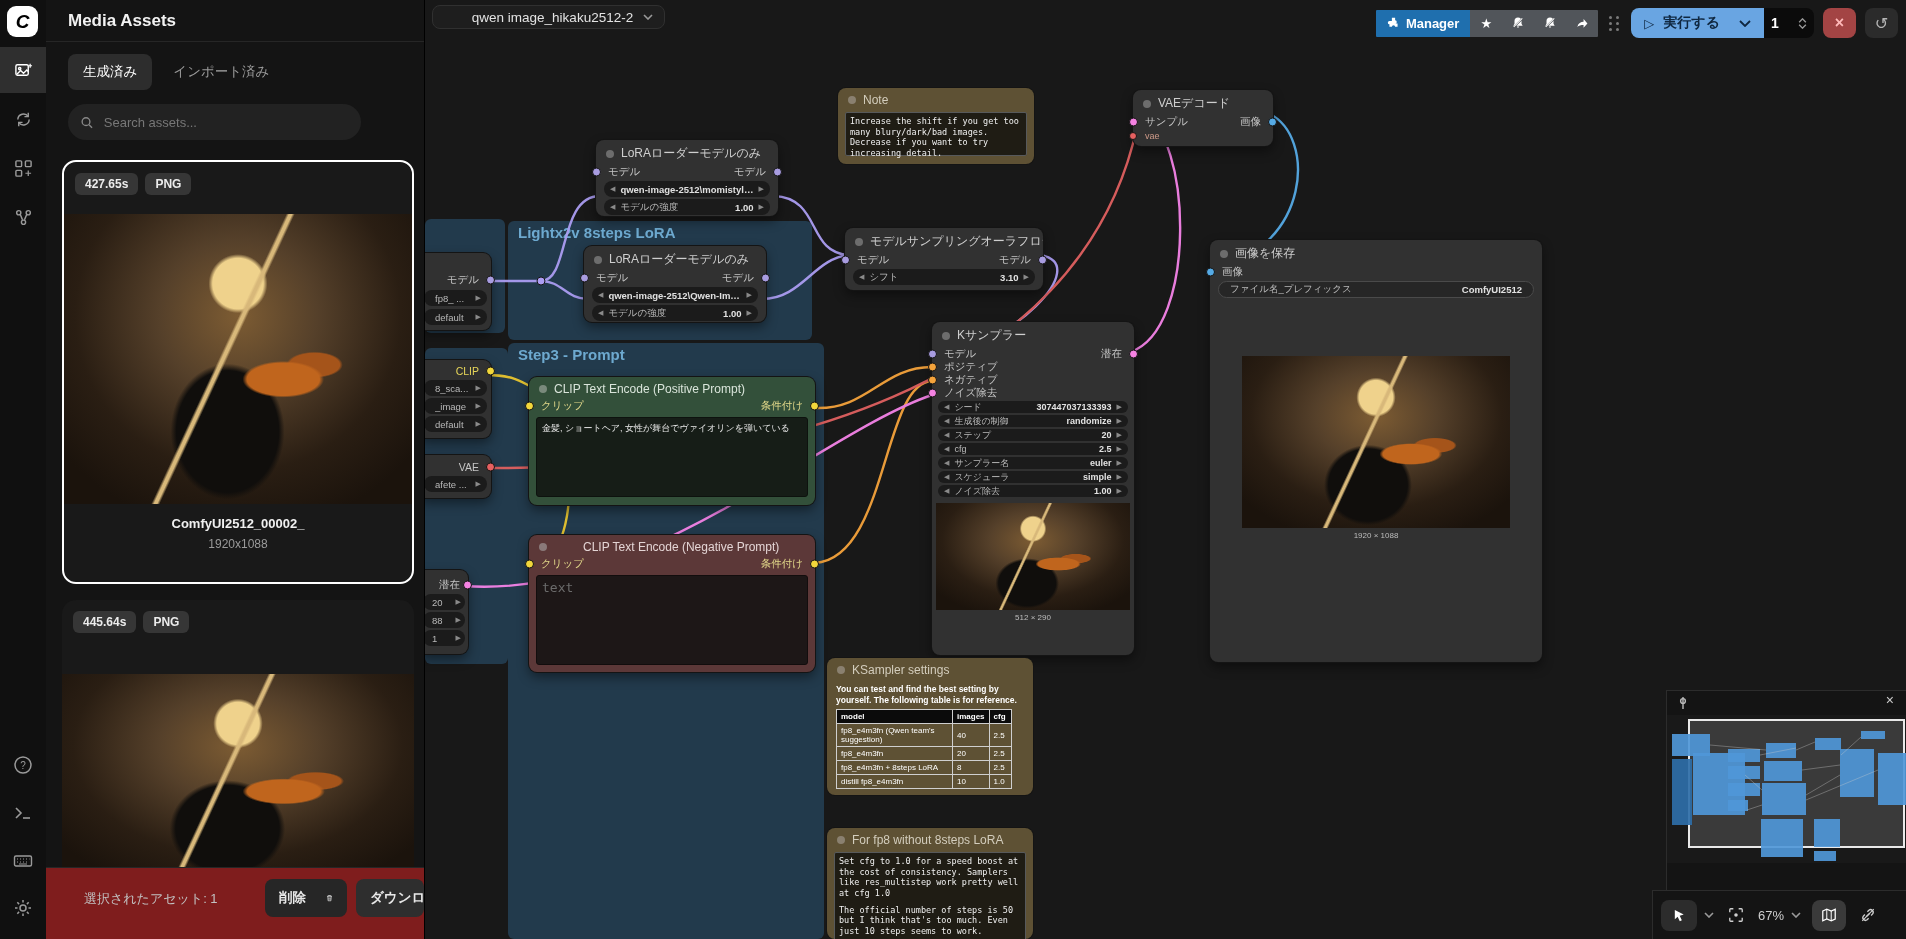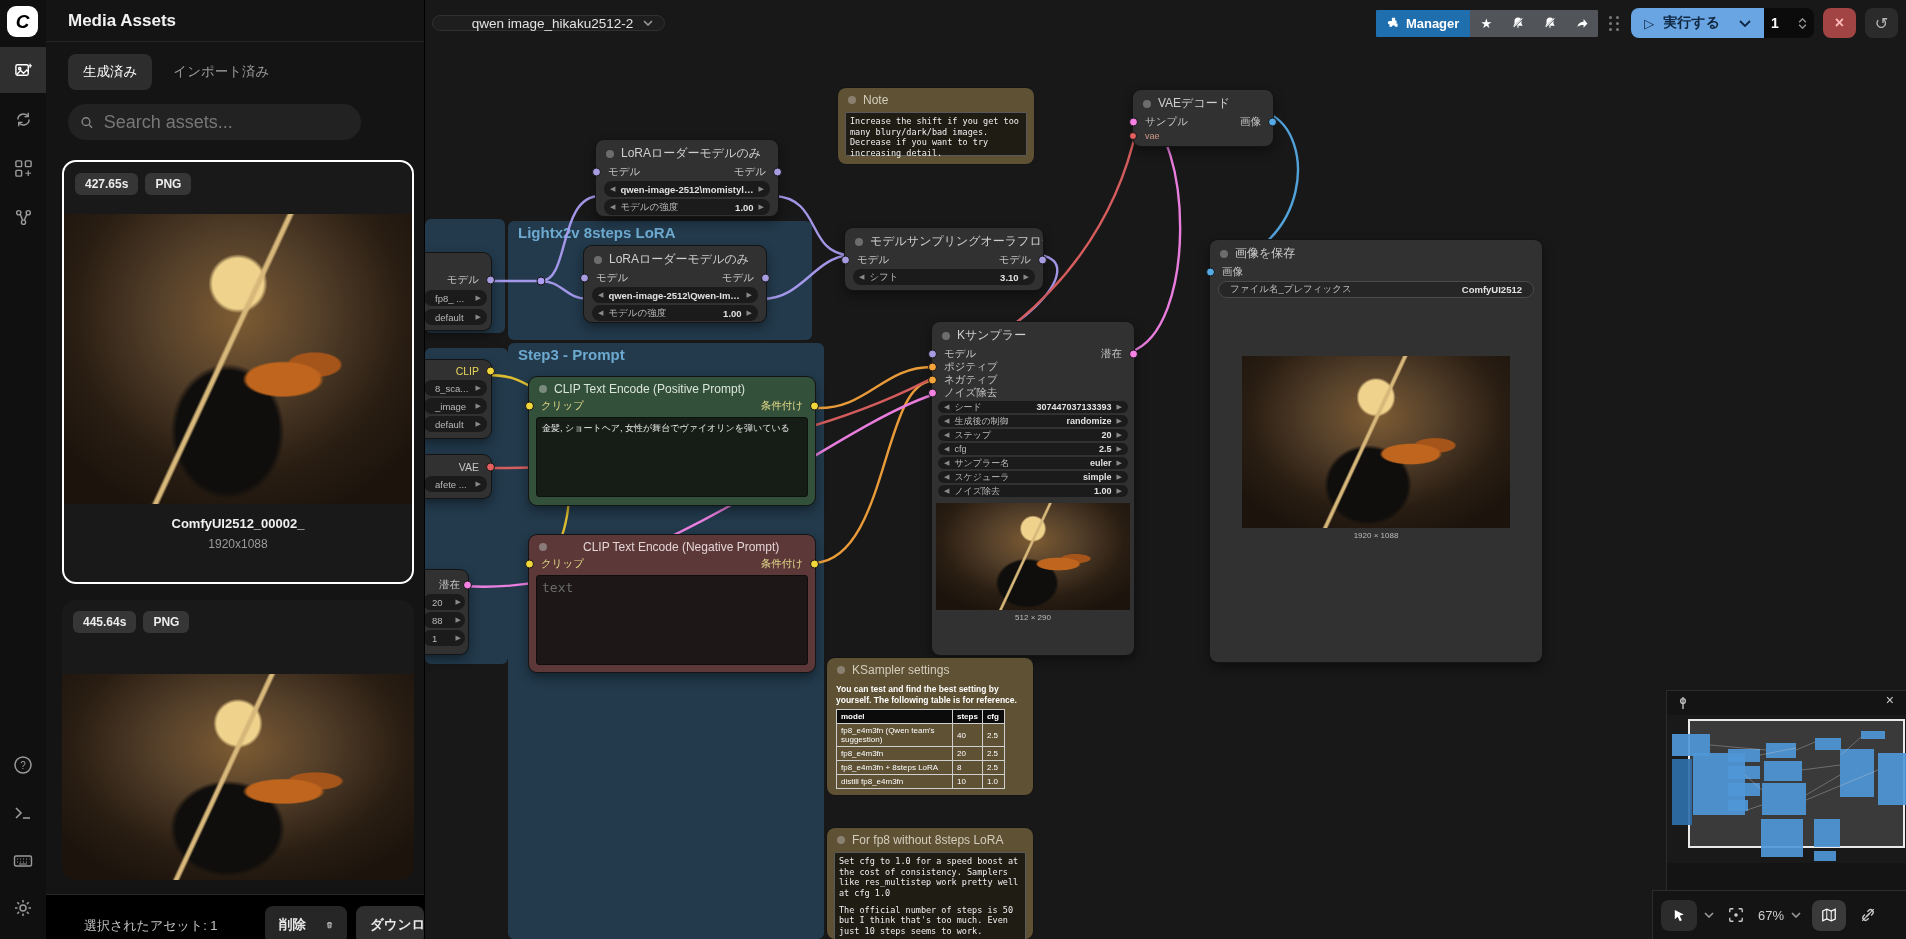--- a/index.html
+++ b/index.html
@@ -66,38 +66,38 @@
 
   
   #panel{position:absolute;left:46px;top:0;width:379px;height:939px;background:#141414;z-index:11;
          border-right:1px solid #000;overflow:hidden;}
   #panel-header{height:42px;border-bottom:1px solid #262626;display:flex;align-items:center;padding-left:22px;
                 font-size:17px;font-weight:bold;color:#f2f2f2;}
   .tab{display:inline-block;font-size:13.5px;color:#9a9a9a;padding:9px 15px;border-radius:8px;}
   .tab.active{background:#2d2d2d;color:#fff;}
   #search{position:absolute;left:22px;top:104px;width:293px;height:36px;background:#222;border-radius:18px;
           display:flex;align-items:center;padding:0 12px;gap:8px;}
-  #search input{background:transparent;border:none;outline:none;color:#a3a3a3;font-size:18px;width:100%;
+  #search input{background:transparent;border:none;outline:none;color:#a3a3a3;font-size:13px;width:100%;
                 font-family:"Liberation Sans",sans-serif;}
   #search input::placeholder{color:#777;}
   .card{position:absolute;left:16px;width:352px;background:#191919;border-radius:14px;overflow:hidden;}
   .card.sel{border:2px solid #fff;}
   .badges{position:absolute;top:11px;left:11px;display:flex;gap:7px;z-index:2;}
   .badge{background:#3a3a3ae0;border-radius:6px;padding:4px 10px;font-size:12px;font-weight:bold;color:#ececec;}
   .card-img{width:100%;}
   .fname{text-align:center;font-weight:bold;font-size:13px;color:#f0f0f0;margin-top:12px;}
   .fdims{text-align:center;font-size:12px;color:#9a9a9a;margin-top:6px;}
-  #panel-footer{position:absolute;left:0;bottom:0;width:379px;height:45px;background:#000000;
+  #panel-footer{position:absolute;left:0;bottom:0;width:379px;height:72px;background:#7f1d1d;
                 border-top:1px solid #262626;z-index:3;}
   #panel-footer .sel-text{position:absolute;left:38px;top:22px;font-size:13px;color:#c2c2c2;}
   .pf-btn{position:absolute;top:11px;height:38px;border-radius:8px;background:#262626;color:#e8e8e8;
           font-size:13.5px;font-weight:bold;display:flex;align-items:center;gap:20px;padding:0 14px;white-space:nowrap;overflow:hidden;}
 
   
-  #wf-tab{position:absolute;left:432px;top:15px;width:233px;height:16px;background:#1e1e1e;border:1px solid #303030;
+  #wf-tab{position:absolute;left:432px;top:5px;width:233px;height:24px;background:#1e1e1e;border:1px solid #303030;
           border-radius:8px;display:flex;align-items:center;justify-content:center;gap:10px;font-size:13.5px;color:#e3e3e3;z-index:6;padding-left:28px;}
   #tr-bar{position:absolute;right:8px;top:8px;height:30px;display:flex;align-items:center;gap:9px;z-index:6;}
   #mgr-group{display:flex;height:27px;border-radius:1px;overflow:hidden;}
   #mgr-btn{background:#1f6fae;color:#fff;display:flex;align-items:center;gap:6px;padding:0 11px;font-size:13px;font-weight:bold;}
   .mgr-icons{background:#51555a;display:flex;align-items:center;}
   .mgr-ic{width:32px;text-align:center;color:#fff;font-size:13px;display:flex;justify-content:center;}
   #drag-dots{display:grid;grid-template-columns:4px 4px;grid-gap:3px;margin:0 2px;}
   #drag-dots i{width:3px;height:3px;border-radius:50%;background:#7a7a7a;}
   #run-group{display:flex;height:30px;}
   #run-btn{background:#69a5e2;color:#0f2740;display:flex;align-items:center;gap:9px;padding:0 13px;font-size:14px;font-weight:bold;
@@ -442,21 +442,21 @@
     <div class="note-node" style="left:827px;top:658px;width:206px;height:137px;">
       <div class="nhead">
           <span class="ndot" style="background:#8a8070;"></span>
         <span>KSampler settings</span>
         </div>
       <div class="md-text">You can test and find the best setting by yourself. The following table is for reference.</div>
       <table class="md">
         <tbody>
             <tr>
           <th style="width:116px;">model</th>
-          <th style="width:28px;">steps</th>
+          <th style="width:28px;">images</th>
           <th style="width:22px;">cfg</th>
         </tr>
         <tr>
           <td>fp8_e4m3fn  (Qwen team's suggestion)</td>
           <td>40</td>
           <td>2.5</td>
         </tr>
         <tr>
           <td>fp8_e4m3fn</td>
           <td>20</td>

